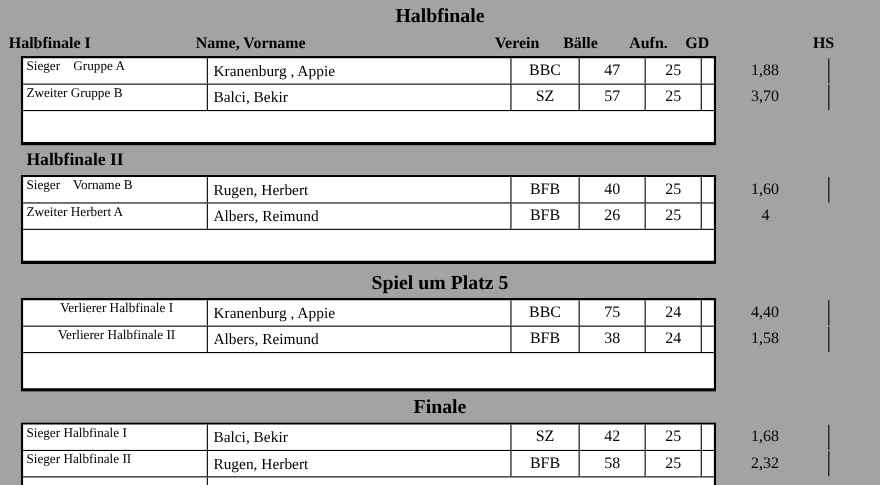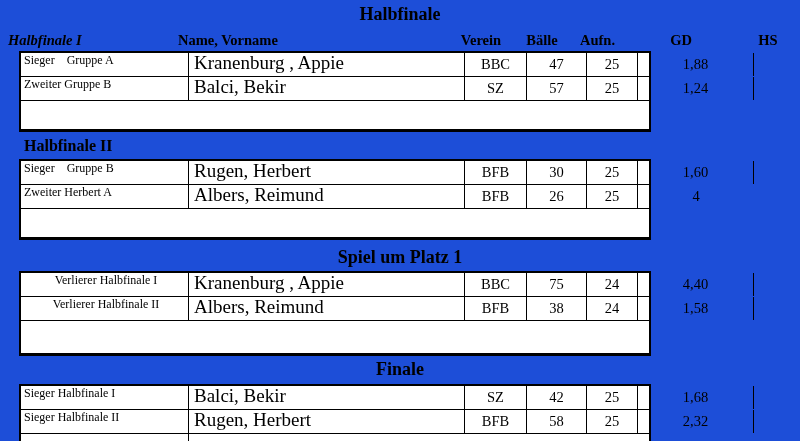--- a/index.html
+++ b/index.html
@@ -1,21 +1,21 @@
 <!DOCTYPE html>
 <html><head>
 <meta charset="utf-8">
 <style>
   * { margin: 0; padding: 0; box-sizing: border-box; }
   html, body { background: #e8e8e8; }
   #page {
     position: relative;
     width: 800px;
     height: 441px;
-    background: #1d4ed8;
+    background: #a3a3a3;
     overflow: hidden;
     font-family: "Liberation Serif", "DejaVu Serif", serif;
     color: #000000;
   }
   .doc-title {
     position: absolute;
     left: 0;
     width: 800px;
     text-align: center;
     font-weight: bold;
@@ -38,23 +38,23 @@
     top: 31px;
     left: 4px;
     width: 793px;
     height: 20px;
     display: grid;
     grid-template-columns: 170px 276px 62px 60px 51px 116px 58px;
     font-weight: bold;
     font-size: 14.5px;
     line-height: 19px;
   }
-  .colheader .h { text-align: center; }
+  .colheader .h { text-align: left; }
   .colheader .h.left { text-align: left; }
-  .colheader .h1 { padding-left: 4px; font-style: italic; }
+  .colheader .h1 { padding-left: 4px; }
   .colheader .h2 { padding-left: 4px; }
   .btable {
     position: absolute;
     left: 4px;
     width: 632px;
     border: 2px solid #000;
     border-bottom-width: 3px;
     background: #fff;
     margin-left: 15px;
   }
@@ -70,21 +70,21 @@
   }
   .td { border-right: 1.5px solid #000; overflow: hidden; }
   .td:last-child { border-right: none; }
   .c-label {
     font-size: 12px;
     line-height: 13px;
     padding: 1px 0 0 3px;
     white-space: pre;
   }
   .c-name {
-    font-size: 19px;
+    font-size: 14px;
     display: flex;
     align-items: flex-end;
     padding: 0 0 2px 5px;
     white-space: pre;
   }
   .c-num {
     font-size: 14.5px;
     display: flex;
     align-items: center;
     justify-content: center;
@@ -120,50 +120,50 @@
       <div class="td c-num">25</div>
       <div class="td c-num">1,88</div>
       <div class="td c-num">8</div>
     </div>
     <div class="trow">
       <div class="td c-label">Zweiter Gruppe B</div>
       <div class="td c-name">Balci, Bekir</div>
       <div class="td c-num">SZ</div>
       <div class="td c-num">57</div>
       <div class="td c-num">25</div>
-      <div class="td c-num">1,24</div>
+      <div class="td c-num">3,70</div>
       <div class="td c-num">9</div>
     </div>
     <div class="erow"></div>
   </div>
 
   <div class="section-heading">Halbfinale II</div>
 
   <div class="btable" id="table-hf2">
     <div class="trow">
-      <div class="td c-label">Sieger    Gruppe B</div>
+      <div class="td c-label">Sieger    Vorname B</div>
       <div class="td c-name">Rugen, Herbert</div>
       <div class="td c-num">BFB</div>
-      <div class="td c-num">30</div>
+      <div class="td c-num">40</div>
       <div class="td c-num">25</div>
       <div class="td c-num">1,60</div>
       <div class="td c-num">4</div>
     </div>
     <div class="trow">
       <div class="td c-label">Zweiter Herbert A</div>
       <div class="td c-name">Albers, Reimund</div>
       <div class="td c-num">BFB</div>
       <div class="td c-num">26</div>
       <div class="td c-num">25</div>
       <div class="td c-num">4</div>
     </div>
     <div class="erow"></div>
   </div>
 
-  <div class="doc-title" id="title-platz3">Spiel um Platz 1</div>
+  <div class="doc-title" id="title-platz3">Spiel um Platz 5</div>
 
   <div class="btable" id="table-platz3">
     <div class="trow">
       <div class="td c-label">Verlierer Halbfinale I</div>
       <div class="td c-name">Kranenburg , Appie</div>
       <div class="td c-num">BBC</div>
       <div class="td c-num">75</div>
       <div class="td c-num">24</div>
       <div class="td c-num">4,40</div>
       <div class="td c-num">22</div>

